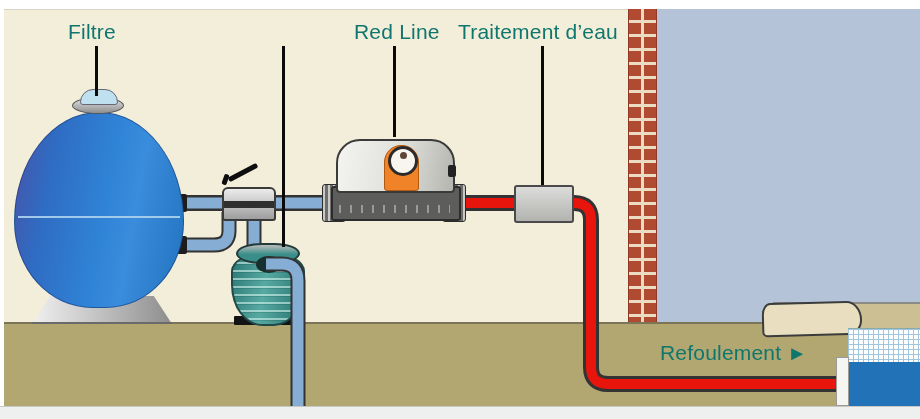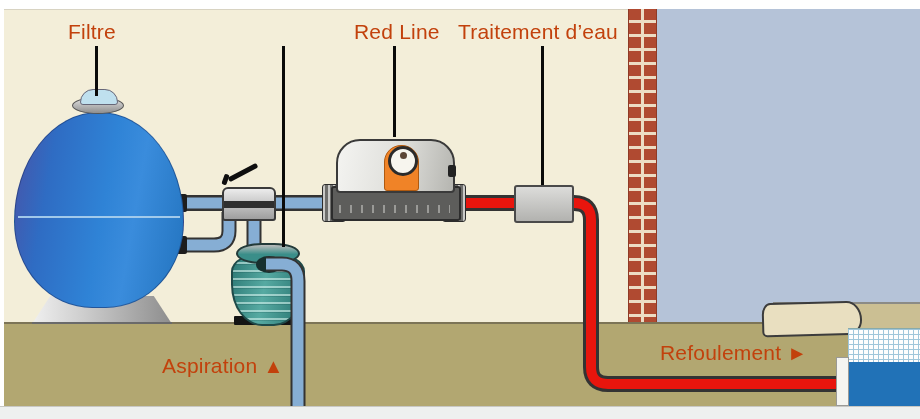--- a/index.html
+++ b/index.html
@@ -90,21 +90,21 @@
      border:1px solid #b05a10;border-radius:17px 17px 3px 3px;}
   .heater-dial{left:388px;top:146px;width:24px;height:24px;background:#f7f5ee;border:3px solid #2b2b2b;border-radius:50%;}
   .heater-dial-dot{left:9px;top:3px;width:7px;height:7px;background:#5c4636;border-radius:50%;}
 
   
   .treatment-box{left:514px;top:185px;width:56px;height:34px;background:linear-gradient(#dcdcda,#b2b2af);
      border:2px solid #4a4a4a;border-radius:3px;}
   .outlet{left:836px;top:357px;width:11px;height:47px;background:#f5f5f1;border:1px solid #9a9a96;}
 
   
-  .lbl{color:#c2410c;font-size:21px;letter-spacing:.2px;white-space:nowrap;}
+  .lbl{color:#0f766e;font-size:21px;letter-spacing:.2px;white-space:nowrap;}
   .lbl-filtre{left:68px;top:20px;}
   .lbl-pompe{left:248px;top:20px;}
   .lbl-redline{left:354px;top:20px;}
   .lbl-traitement{left:458px;top:20px;}
   .lbl-aspiration{left:162px;top:354px;}
   .lbl-refoulement{left:660px;top:341px;}
   .arrow{font-size:20px;margin-left:6px;}
   .pointer{width:3px;background:#0a0a0a;}
   .ptr-filtre{left:95px;top:46px;height:50px;}
   .ptr-pompe{left:282px;top:46px;height:201px;}
@@ -192,20 +192,17 @@
   <div class="abs bottom-strip"></div>
 
   <div class="abs pointer ptr-filtre"></div>
   <div class="abs pointer ptr-pompe"></div>
   <div class="abs pointer ptr-redline"></div>
   <div class="abs pointer ptr-traitement"></div>
 
   <div class="abs lbl lbl-filtre">Filtre</div>
   <div class="abs lbl lbl-traitement">Traitement d’eau</div>
   <div class="abs lbl lbl-redline">Red Line</div>
-  <div class="abs lbl lbl-aspiration">
-    <span>Aspiration</span><span class="arrow">▲</span>
-  </div>
   <div class="abs lbl lbl-refoulement">
     <span>Refoulement</span><span class="arrow">►</span>
   </div>
 
 </div>
 
 </body></html>

